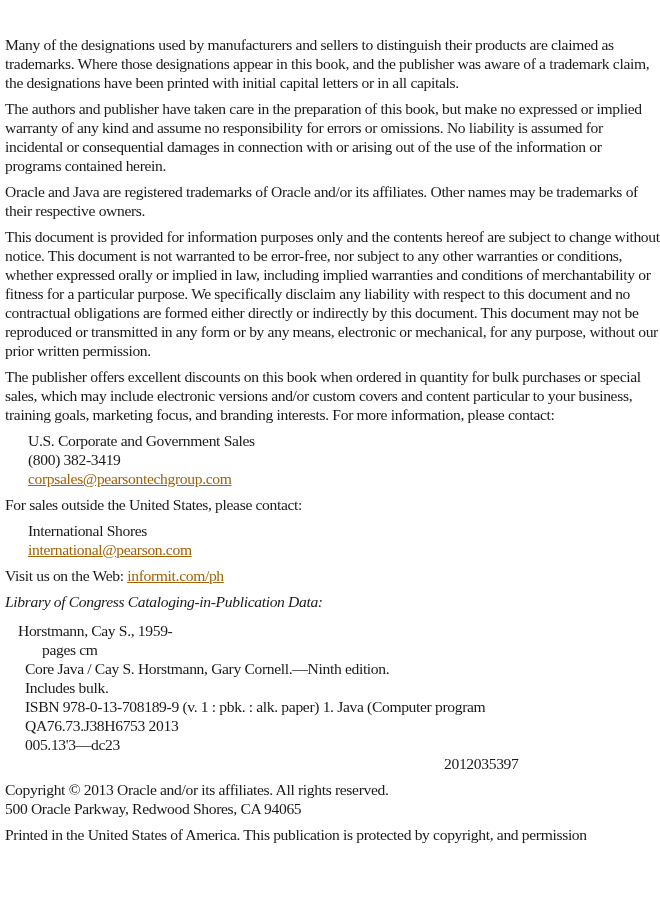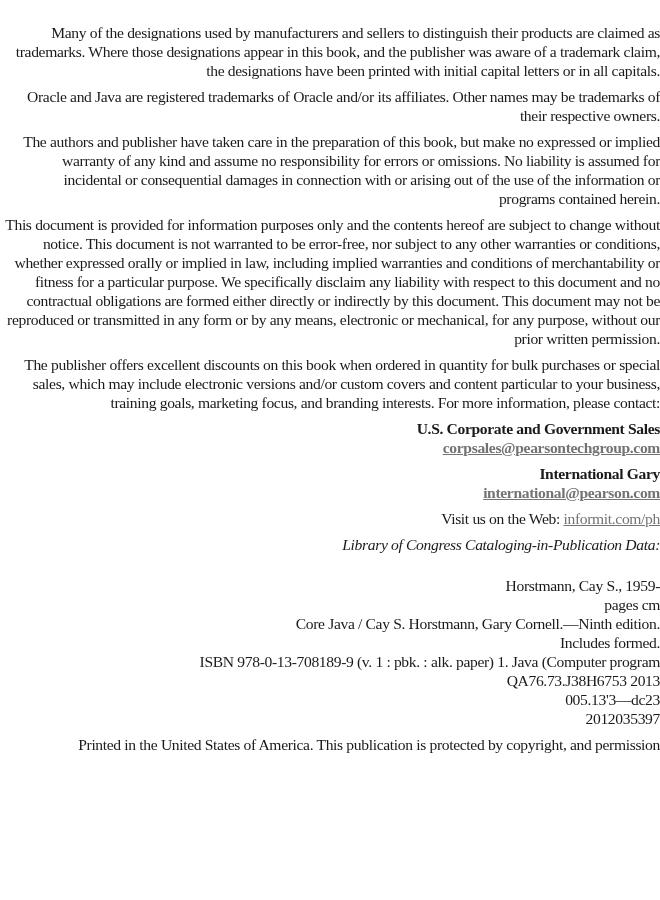--- a/index.html
+++ b/index.html
@@ -3,66 +3,72 @@
   <meta charset="utf-8">
   <style>
     html, body { margin: 0; padding: 0; background: #ffffff; }
     body {
       width: 660px; height: 900px; overflow: hidden; position: relative;
       font-family: "Liberation Serif", serif;
       color: #1a1a1a;
       font-size: 15.6px;
       letter-spacing: -0.35px;
     }
-    .page { position: absolute; left: 5px; top: 23px; width: 655px; text-align: right; }
+    .page { position: absolute; left: 5px; top: 35px; width: 655px; }
     p { margin: 0 0 7px 0; line-height: 19px; }
-    .indent { padding-left: 23px; font-weight: bold; }
+    .indent { padding-left: 23px; }
     .line { display: block; line-height: 19px; white-space: nowrap; }
-    a { color: #737373; text-decoration: underline; }
+    a { color: #a16207; text-decoration: underline; }
     .italic { font-style: italic; }
-    .cip { margin: 22px 0 0 0; }
+    .cip { margin: 10px 0 0 0; }
     .cip .l { display: block; line-height: 19px; white-space: nowrap; }
     .cip .i1 { padding-left: 13px; }
     .cip .i2 { padding-left: 20px; }
     .cip .i3 { padding-left: 37px; }
     .cip .right { padding-left: 439px; }
     .block { margin-bottom: 7px; }
   </style>
 </head>
 <body>
 
 <div class="page">
 
   <p>Many of the designations used by manufacturers and sellers to distinguish their products are claimed as trademarks. Where those designations appear in this book, and the publisher was aware of a trademark claim, the designations have been printed with initial capital letters or in all capitals.</p>
+  <p>The authors and publisher have taken care in the preparation of this book, but make no expressed or implied warranty of any kind and assume no responsibility for errors or omissions. No liability is assumed for incidental or consequential damages in connection with or arising out of the use of the information or programs contained herein.</p>
   <p>Oracle and Java are registered trademarks of Oracle and/or its affiliates. Other names may be trademarks of their respective owners.</p>
-  <p>The authors and publisher have taken care in the preparation of this book, but make no expressed or implied warranty of any kind and assume no responsibility for errors or omissions. No liability is assumed for incidental or consequential damages in connection with or arising out of the use of the information or programs contained herein.</p>
   <p>This document is provided for information purposes only and the contents hereof are subject to change without notice. This document is not warranted to be error-free, nor subject to any other warranties or conditions, whether expressed orally or implied in law, including implied warranties and conditions of merchantability or fitness for a particular purpose. We specifically disclaim any liability with respect to this document and no contractual obligations are formed either directly or indirectly by this document. This document may not be reproduced or transmitted in any form or by any means, electronic or mechanical, for any purpose, without our prior written permission.</p>
   <p>The publisher offers excellent discounts on this book when ordered in quantity for bulk purchases or special sales, which may include electronic versions and/or custom covers and content particular to your business, training goals, marketing focus, and branding interests. For more information, please contact:</p>
 
   <div class="indent block">
     <span class="line">U.S. Corporate and Government Sales</span>
+    <span class="line">(800) 382-3419</span>
     <span class="line"><a>corpsales@pearsontechgroup.com</a></span>
   </div>
 
+  <p>For sales outside the United States, please contact:</p>
 
   <div class="indent block">
-    <span class="line">International Gary</span>
+    <span class="line">International Shores</span>
     <span class="line"><a>international@pearson.com</a></span>
   </div>
 
   <p><span>Visit us on the Web: </span><a>informit.com/ph</a></p>
 
   <p class="italic" style="margin-bottom:0">Library of Congress Cataloging-in-Publication Data:</p>
 
   <div class="cip block">
     <span class="l i1">Horstmann, Cay S., 1959-</span>
     <span class="l i3">pages cm</span>
     <span class="l i2">Core Java / Cay S. Horstmann, Gary Cornell.—Ninth edition.</span>
-    <span class="l i2">Includes formed.</span>
+    <span class="l i2">Includes bulk.</span>
     <span class="l i2">ISBN 978-0-13-708189-9 (v. 1 : pbk. : alk. paper) 1. Java (Computer program</span>
     <span class="l i2">QA76.73.J38H6753 2013</span>
     <span class="l i2">005.13'3—dc23</span>
     <span class="l right">2012035397</span>
   </div>
 
+  <div class="block">
+    <span class="line">Copyright © 2013 Oracle and/or its affiliates. All rights reserved.</span>
+    <span class="line">500 Oracle Parkway, Redwood Shores, CA 94065</span>
+  </div>
 
   <p style="white-space:nowrap">Printed in the United States of America. This publication is protected by copyright, and permission</p>
 </div>
 
 </body></html>

